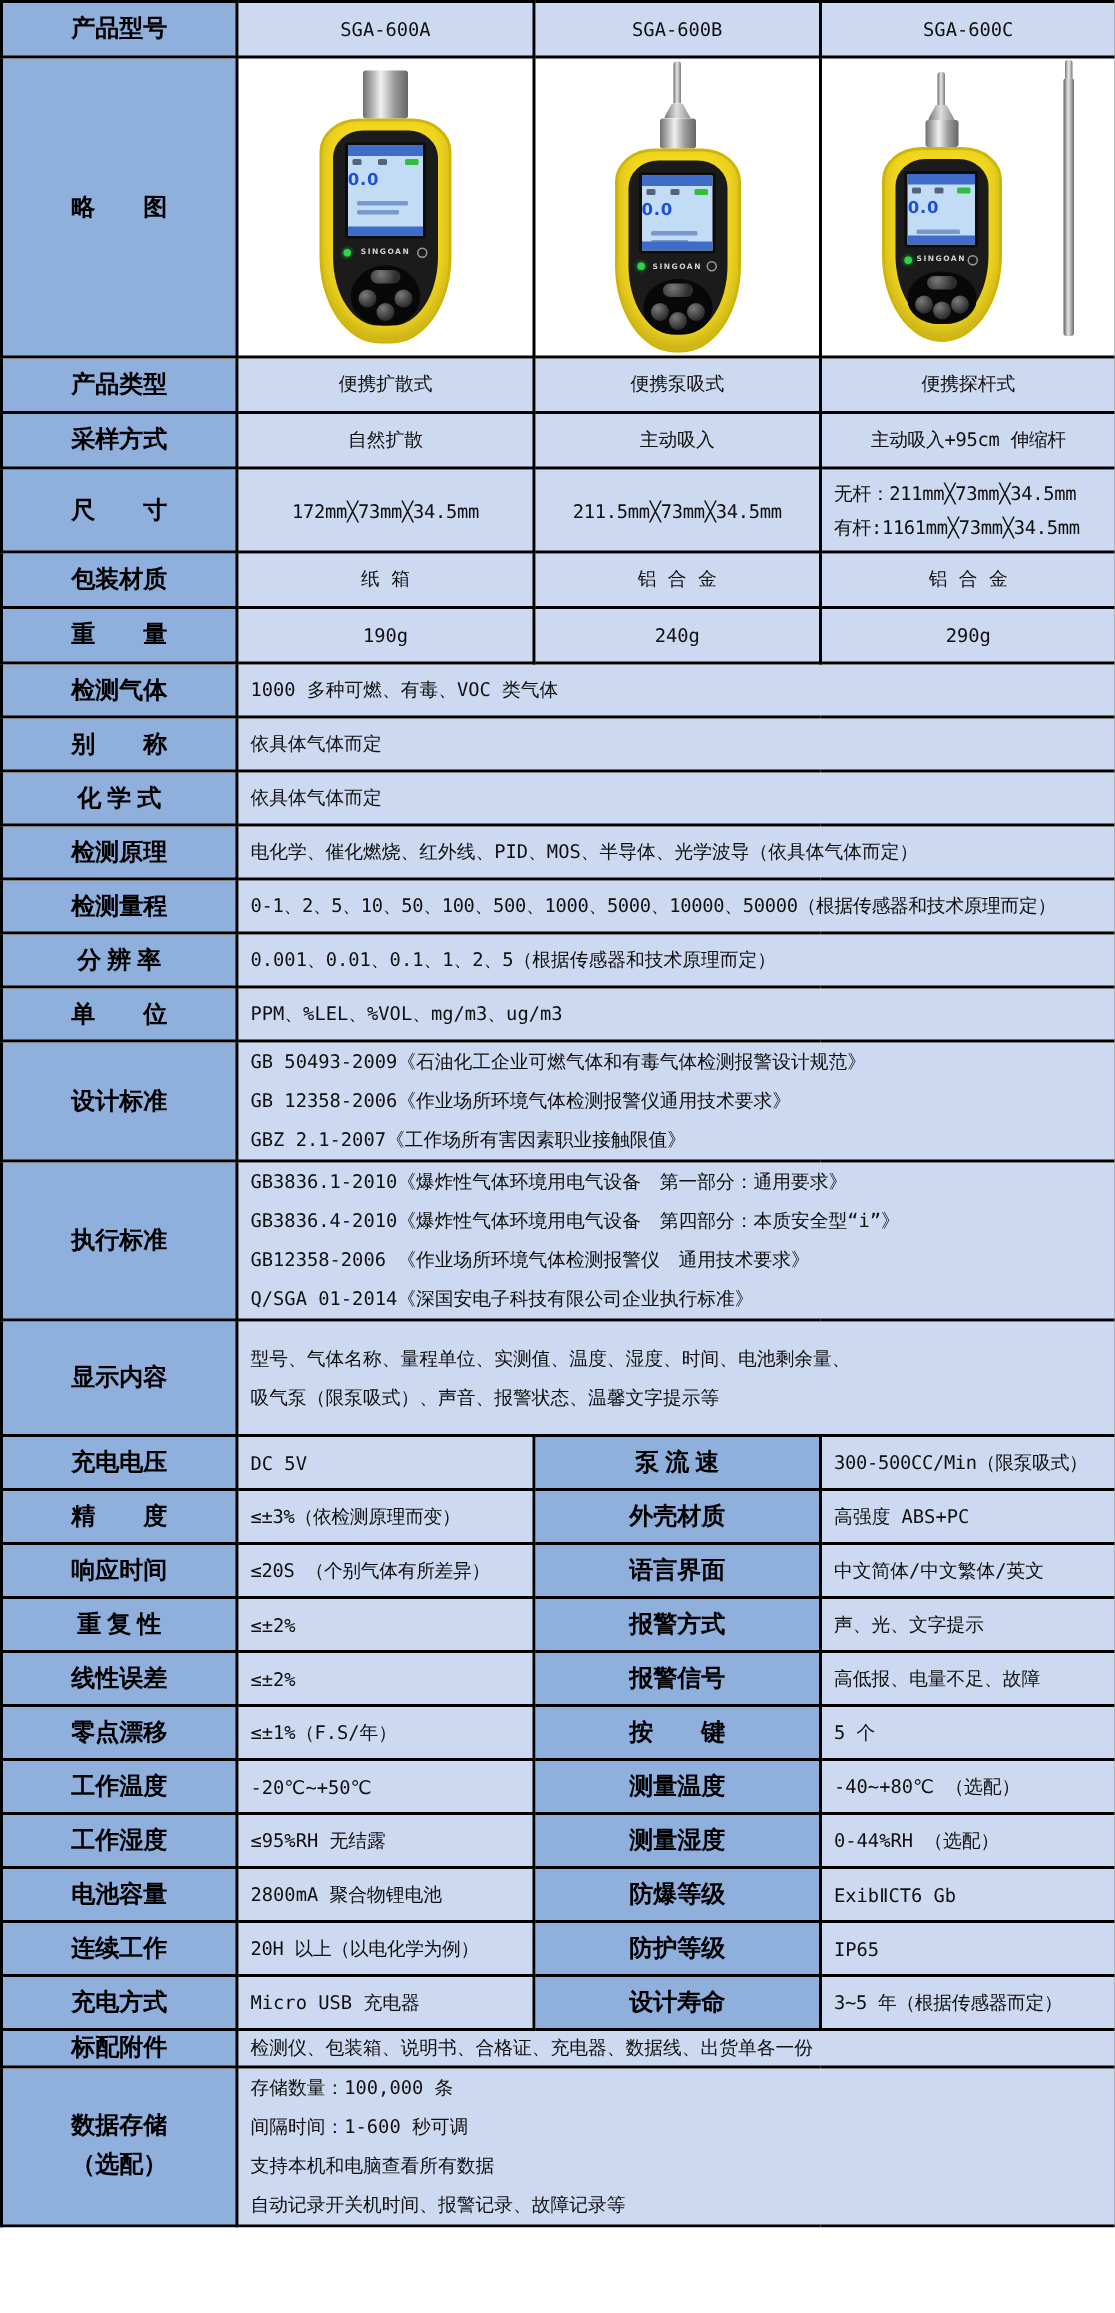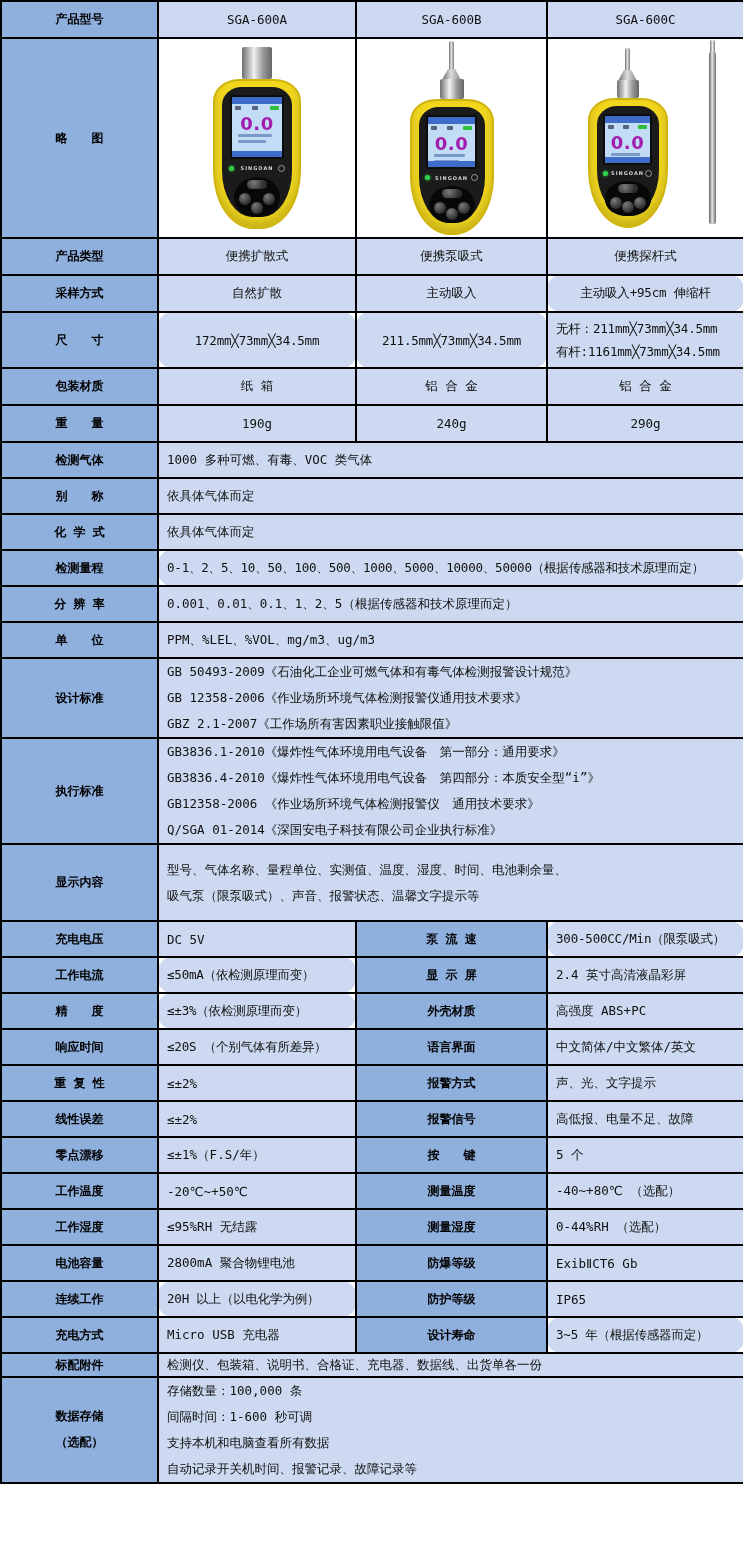--- a/index.html
+++ b/index.html
@@ -1,28 +1,28 @@
 <!DOCTYPE html>
 <html><head>
 <meta charset="utf-8">
 <style>
   html,body{margin:0;padding:0;background:#fff;}
   body{width:743px;font-family:"DejaVu Sans",sans-serif;}
   table.spec{width:743px;table-layout:fixed;border-collapse:collapse;border:2px solid #000;}
   td{border:2px solid #000;vertical-align:middle;overflow:hidden;}
-  td.lab{background:#8fafdd;font-weight:bold;text-align:center;font-size:12px;color:#000;
-         font-family:Liberation Mono, monospace;}
+  td.lab{background:#8fafdd;font-weight:bold;text-align:center;font-size:16px;color:#000;
+         font-family:Liberation Serif, serif;}
   td.val{background:#ccd9f0;text-align:left;padding:0 8px;font-size:12.5px;color:#101010;
          font-family:"DejaVu Sans Mono","DejaVu Sans",monospace;}
   td.valc{text-align:center;padding:0 3px;}
   td.img{background:#fff;vertical-align:middle;padding:2px;}
   .pre{white-space:pre;line-height:26px;}
   .pre2{white-space:pre;line-height:23px;}
   .nowrap{white-space:nowrap;}
-  .tight{font-size:12px;letter-spacing:-0.2px;border-radius:14px;}
+  .tight{font-size:12px;letter-spacing:-0.2px;}
   .tight2{font-size:11px;letter-spacing:-0.2px;}
   .fs14{font-size:14px;margin-left:16px;}
   tr.rh37{height:37px;} tr.rimg{height:198px;} tr.rh56{height:56px;} tr.rh36{height:36px;}
   tr.rh80{height:80px;} tr.rh104{height:104px;} tr.rh64{height:77px;}
   tr.rh35{height:24px;} tr.rh100{height:100px;}
 
   
   .device{position:relative;margin:0 auto;width:96px;}
   .device-c{transform:translateX(-18px);}
   .tube{width:5px;margin:0 auto;background:linear-gradient(90deg,#6a6a6a,#e8e8e8 45%,#7a7a7a);
@@ -46,22 +46,22 @@
          display:flex;flex-direction:column;align-items:center;}
   .screen{margin-top:8px;width:72%;height:62px;background:#c3dcf5;border:2px solid #0c0c0c;
           border-radius:2px;position:relative;overflow:hidden;}
   .device-b .screen,.device-c .screen{height:56px;}
   .sbar{position:absolute;left:0;right:0;height:7px;background:#3e6cc8;}
   .sbar.top{top:0;} .sbar.bot{bottom:0;height:6px;}
   .sicons{position:absolute;top:8px;left:3px;right:3px;height:5px;display:flex;
           justify-content:space-between;align-items:center;}
   .sicons i{display:block;width:6px;height:4px;background:#55627a;border-radius:1px;}
   .sicons i.g{background:#2fbf3a;width:9px;}
-  .sread{position:absolute;top:16px;left:0;right:0;text-align:center;font-weight:bold;
-         font-size:18px;color:#a21caf;letter-spacing:.5px;}
+  .sread{position:absolute;top:16px;left:0;right:0;font-weight:bold;
+         font-size:11px;color:#1d4ed8;letter-spacing:.5px;}
   .srow{position:absolute;height:3px;background:rgba(45,85,160,.5);border-radius:1px;}
   .srow.w1{left:6px;right:10px;top:37px;}
   .srow.w2{left:6px;right:16px;top:43px;}
   .midrow{margin-top:5px;width:86%;display:flex;align-items:center;justify-content:center;
           position:relative;height:9px;}
   .led{position:absolute;left:2px;width:5px;height:5px;border-radius:50%;background:#2fd24a;
        box-shadow:0 0 3px #2fd24a;}
   .brand{font-size:5px;color:#d2d2d2;letter-spacing:1px;font-weight:bold;}
   .pwr{position:absolute;right:2px;width:5px;height:5px;border:1px solid #9a9a9a;border-radius:50%;}
   .cluster{margin-top:4px;width:46px;height:42px;background:#080808;
@@ -242,20 +242,24 @@
   </tr>
   <tr class="rh36">
     <td class="lab">别　　称</td>
     <td class="val nowrap" colspan="3">依具体气体而定</td>
   </tr>
   <tr class="rh36">
     <td class="lab">化 学 式</td>
     <td class="val nowrap" colspan="3">依具体气体而定</td>
   </tr>
   <tr class="rh36">
+    <td class="lab">检测原理</td>
+    <td class="val nowrap" colspan="3">电化学、催化燃烧、红外线、PID、MOS、半导体、光学波导（依具体气体而定）</td>
+  </tr>
+  <tr class="rh36">
     <td class="lab">检测量程</td>
     <td class="val nowrap tight" colspan="3">0-1、2、5、10、50、100、500、1000、5000、10000、50000（根据传感器和技术原理而定）</td>
   </tr>
   <tr class="rh36">
     <td class="lab">分 辨 率</td>
     <td class="val nowrap" colspan="3">0.001、0.01、0.1、1、2、5（根据传感器和技术原理而定）</td>
   </tr>
   <tr class="rh36">
     <td class="lab">单　　位</td>
     <td class="val nowrap" colspan="3">PPM、%LEL、%VOL、mg/m3、ug/m3</td>
@@ -277,26 +281,20 @@
     <td class="lab">显示内容</td>
     <td class="val pre" colspan="3">型号、气体名称、量程单位、实测值、温度、湿度、时间、电池剩余量、
 吸气泵（限泵吸式）、声音、报警状态、温馨文字提示等</td>
   </tr>
 
   <tr class="rh36">
     <td class="lab">充电电压</td>
     <td class="val nowrap">DC 5V</td>
     <td class="lab">泵 流 速</td>
     <td class="val nowrap tight">300-500CC/Min（限泵吸式）</td>
-  </tr>
-  <tr class="rh36">
-    <td class="lab">工作电流</td>
-    <td class="val nowrap tight">≤50mA（依检测原理而变）</td>
-    <td class="lab">显 示 屏</td>
-    <td class="val nowrap">2.4 英寸高清液晶彩屏</td>
   </tr>
   <tr class="rh36">
     <td class="lab">精　　度</td>
     <td class="val nowrap tight">≤±3%（依检测原理而变）</td>
     <td class="lab">外壳材质</td>
     <td class="val nowrap">高强度 ABS+PC</td>
   </tr>
   <tr class="rh36">
     <td class="lab">响应时间</td>
     <td class="val nowrap tight2">≤20S （个别气体有所差异）</td>

